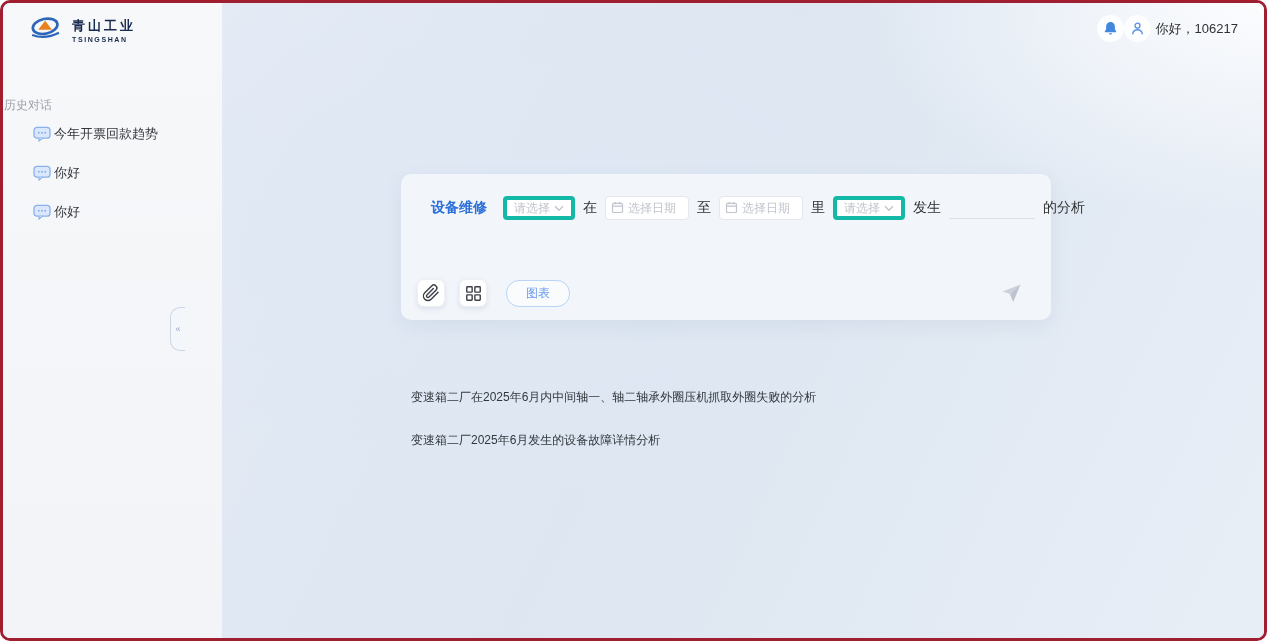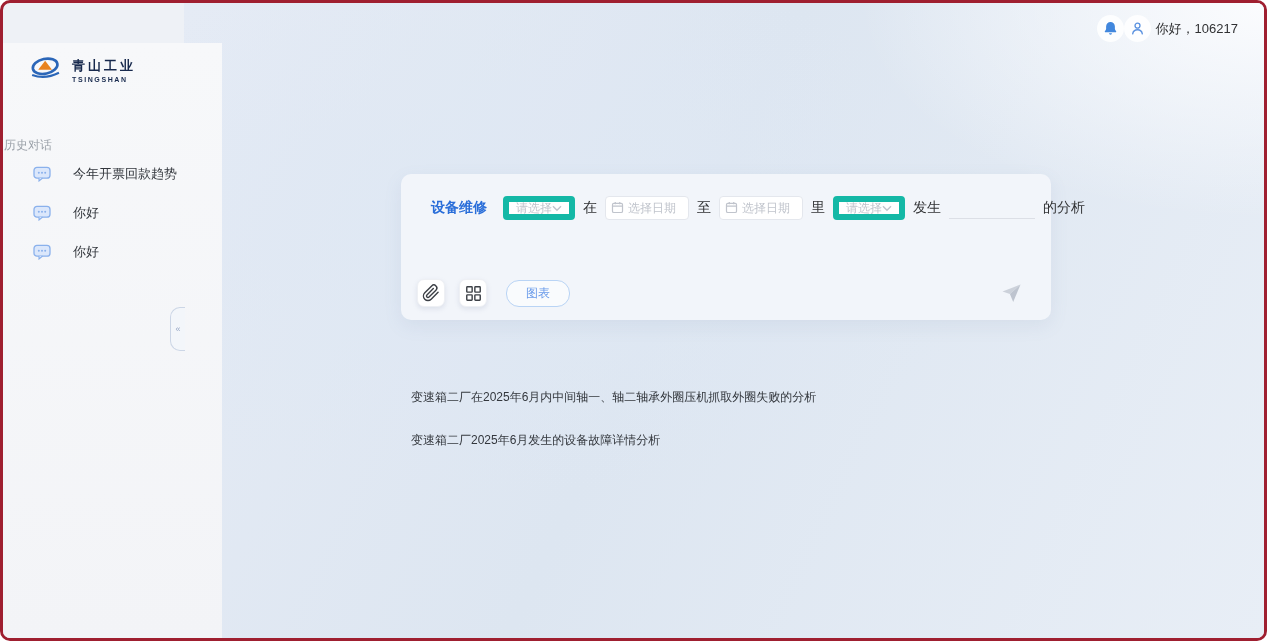--- a/index.html
+++ b/index.html
@@ -13,40 +13,39 @@
     border-radius: 10px;
     overflow: hidden;
     background: #eef1f6;
   }
 
   
   .sidebar {
     position: absolute; left: 0; top: 0; bottom: 0; width: 219px;
     background: linear-gradient(180deg,#f7f8fa 0%, #f3f4f7 100%);
     z-index: 3;
-    margin-top: 40px;
   }
   .logo-row { position: absolute; left: 24px; top: 11px; display: flex; align-items: center; gap: 7px; }
   .logo-text { display: flex; flex-direction: column; }
   .logo-title { font-size: 13px; font-weight: bold; color: #17294d; letter-spacing: 3px; }
   .logo-sub { font-size: 7px; font-weight: bold; color: #17294d; letter-spacing: 1.6px; margin-top: 1px; }
 
   .new-chat-btn {
     position: absolute; left: 16px; top: 47px; width: 165px; height: 27px;
     background: linear-gradient(180deg, #7cb5f2 0%, #4c80ce 100%);
     border-radius: 4px;
     display: flex; align-items: center; gap: 8px; padding-left: 28px;
     cursor: pointer; border: none;
   }
   .new-chat-btn span { color: #fff; font-size: 13px; font-weight: bold; }
 
   .history-title { position: absolute; left: 1px; top: 94px; font-size: 12px; color: #9aa0a8; }
   .history-list { position: absolute; left: 0; top: 116px; right: 0; }
   .history-item {
-    display: flex; align-items: center; gap: 22px;
+    display: flex; align-items: center; gap: 3px;
     padding: 6px 8px 6px 30px; margin-bottom: 9px; cursor: pointer;
   }
   .history-item .label { font-size: 13px; color: #32363c; white-space: nowrap; }
 
   .collapse-tab {
     position: absolute; left: 167px; top: 304px; width: 15px; height: 44px;
     border: 1px solid #ccd6e6; border-right: none;
     border-radius: 10px 0 0 10px;
     background: #f3f6fa;
     display: flex; align-items: center; justify-content: center;
@@ -80,21 +79,21 @@
     z-index: 2;
   }
   .form-row {
     display: flex; align-items: center; gap: 8px;
     padding: 22px 14px 0 30px; flex-wrap: nowrap;
   }
   .topic { font-size: 14px; font-weight: bold; color: #2a6ed9; margin-right: 8px; white-space: nowrap; }
   .word { font-size: 14px; color: #303133; white-space: nowrap; }
   .mock-select {
     width: 72px; height: 24px; background: #fff;
-    border: 6px solid #14b8a6; border-radius: 4px;
+    border: 4px solid #14b8a6; border-radius: 4px;
     display: flex; align-items: center; justify-content: space-between;
     padding: 0 7px; cursor: pointer; flex: none; text-align: right;
   }
   .mock-select .ph { font-size: 12px; color: #c0c4cc; }
   .date-box {
     position: relative; width: 84px; height: 24px; flex: none;
   }
   .date-box input {
     width: 100%; height: 100%;
     border: 1px solid #e4e7ed; border-radius: 4px; background: #fff;

